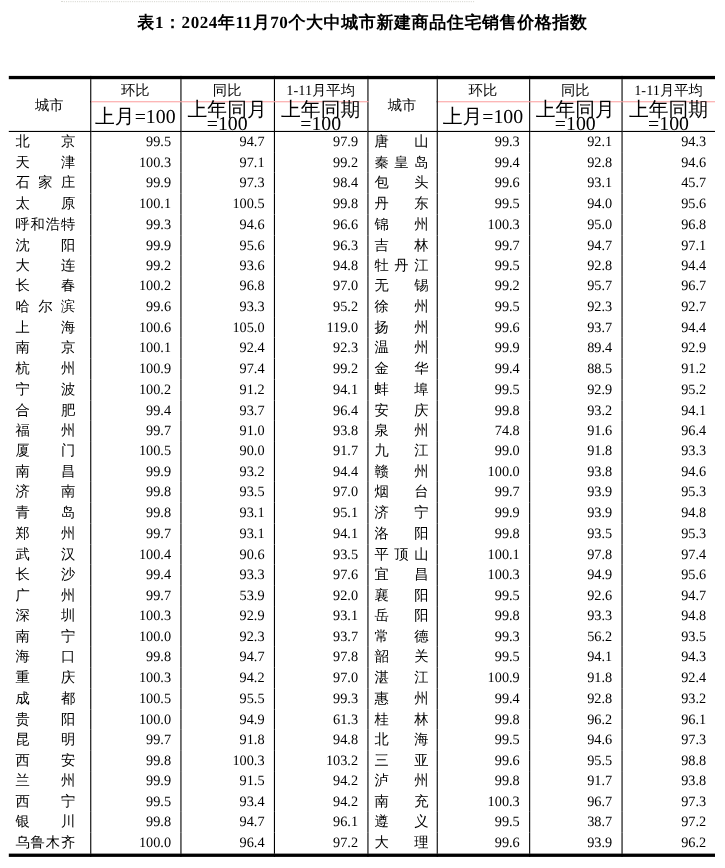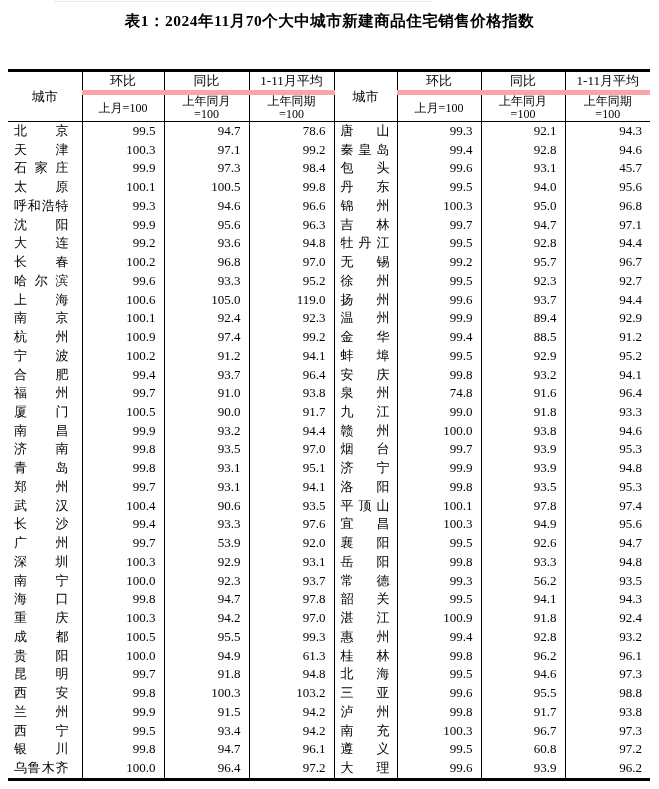--- a/index.html
+++ b/index.html
@@ -39,24 +39,24 @@
     font-weight: normal;
   }
   th.no-r, td.no-r { border-right: none; }
   thead th {
     font-size: 13px;
     text-align: center;
     vertical-align: middle;
   }
   thead tr.grp-row th { height: 22px; }
   thead tr.sub-row th { height: 26px; }
-  thead th.grp { border-bottom: 5px solid #fca5a5; }
+  thead th.grp { border-bottom: 1px solid #fca5a5; }
   thead th.city-h { border-bottom: 1px solid #000; }
   thead tr.sub-row th { border-bottom: 1px solid #000; }
-  .sub-line { display: block; line-height: 13px; font-size: 12px; }
+  .sub-line { display: block; line-height: 13px; font-size: 18px; }
   tbody td {
     height: 18.74px;
     line-height: 18.74px;
     font-size: 13px;
     vertical-align: middle;
   }
   td.num { text-align: right; padding-right: 8px; }
   td.city-l { padding: 0 13px 0 6px; }
   td.city-r { padding: 0 7px 0 6px; }
   .spread {
@@ -123,21 +123,21 @@
   <tbody>
       <tr>
         <td class="city-l">
           <span class="spread">
             <span>北</span>
             <span>京</span>
           </span>
         </td>
         <td class="num">99.5</td>
         <td class="num">94.7</td>
-        <td class="num">78.6</td>
+        <td class="num">97.9</td>
         <td class="city-r">
           <span class="spread">
             <span>唐</span>
             <span>山</span>
           </span>
         </td>
         <td class="num">99.3</td>
         <td class="num">92.1</td>
         <td class="num no-r">94.3</td>
       </tr>
@@ -798,21 +798,21 @@
         <td class="num">99.8</td>
         <td class="num">94.7</td>
         <td class="num">96.1</td>
         <td class="city-r">
           <span class="spread">
             <span>遵</span>
             <span>义</span>
           </span>
         </td>
         <td class="num">99.5</td>
-        <td class="num">60.8</td>
+        <td class="num">38.7</td>
         <td class="num no-r">97.2</td>
       </tr>
       <tr>
         <td class="city-l">
           <span class="spread">
             <span>乌</span>
             <span>鲁</span>
             <span>木</span>
             <span>齐</span>
           </span>

